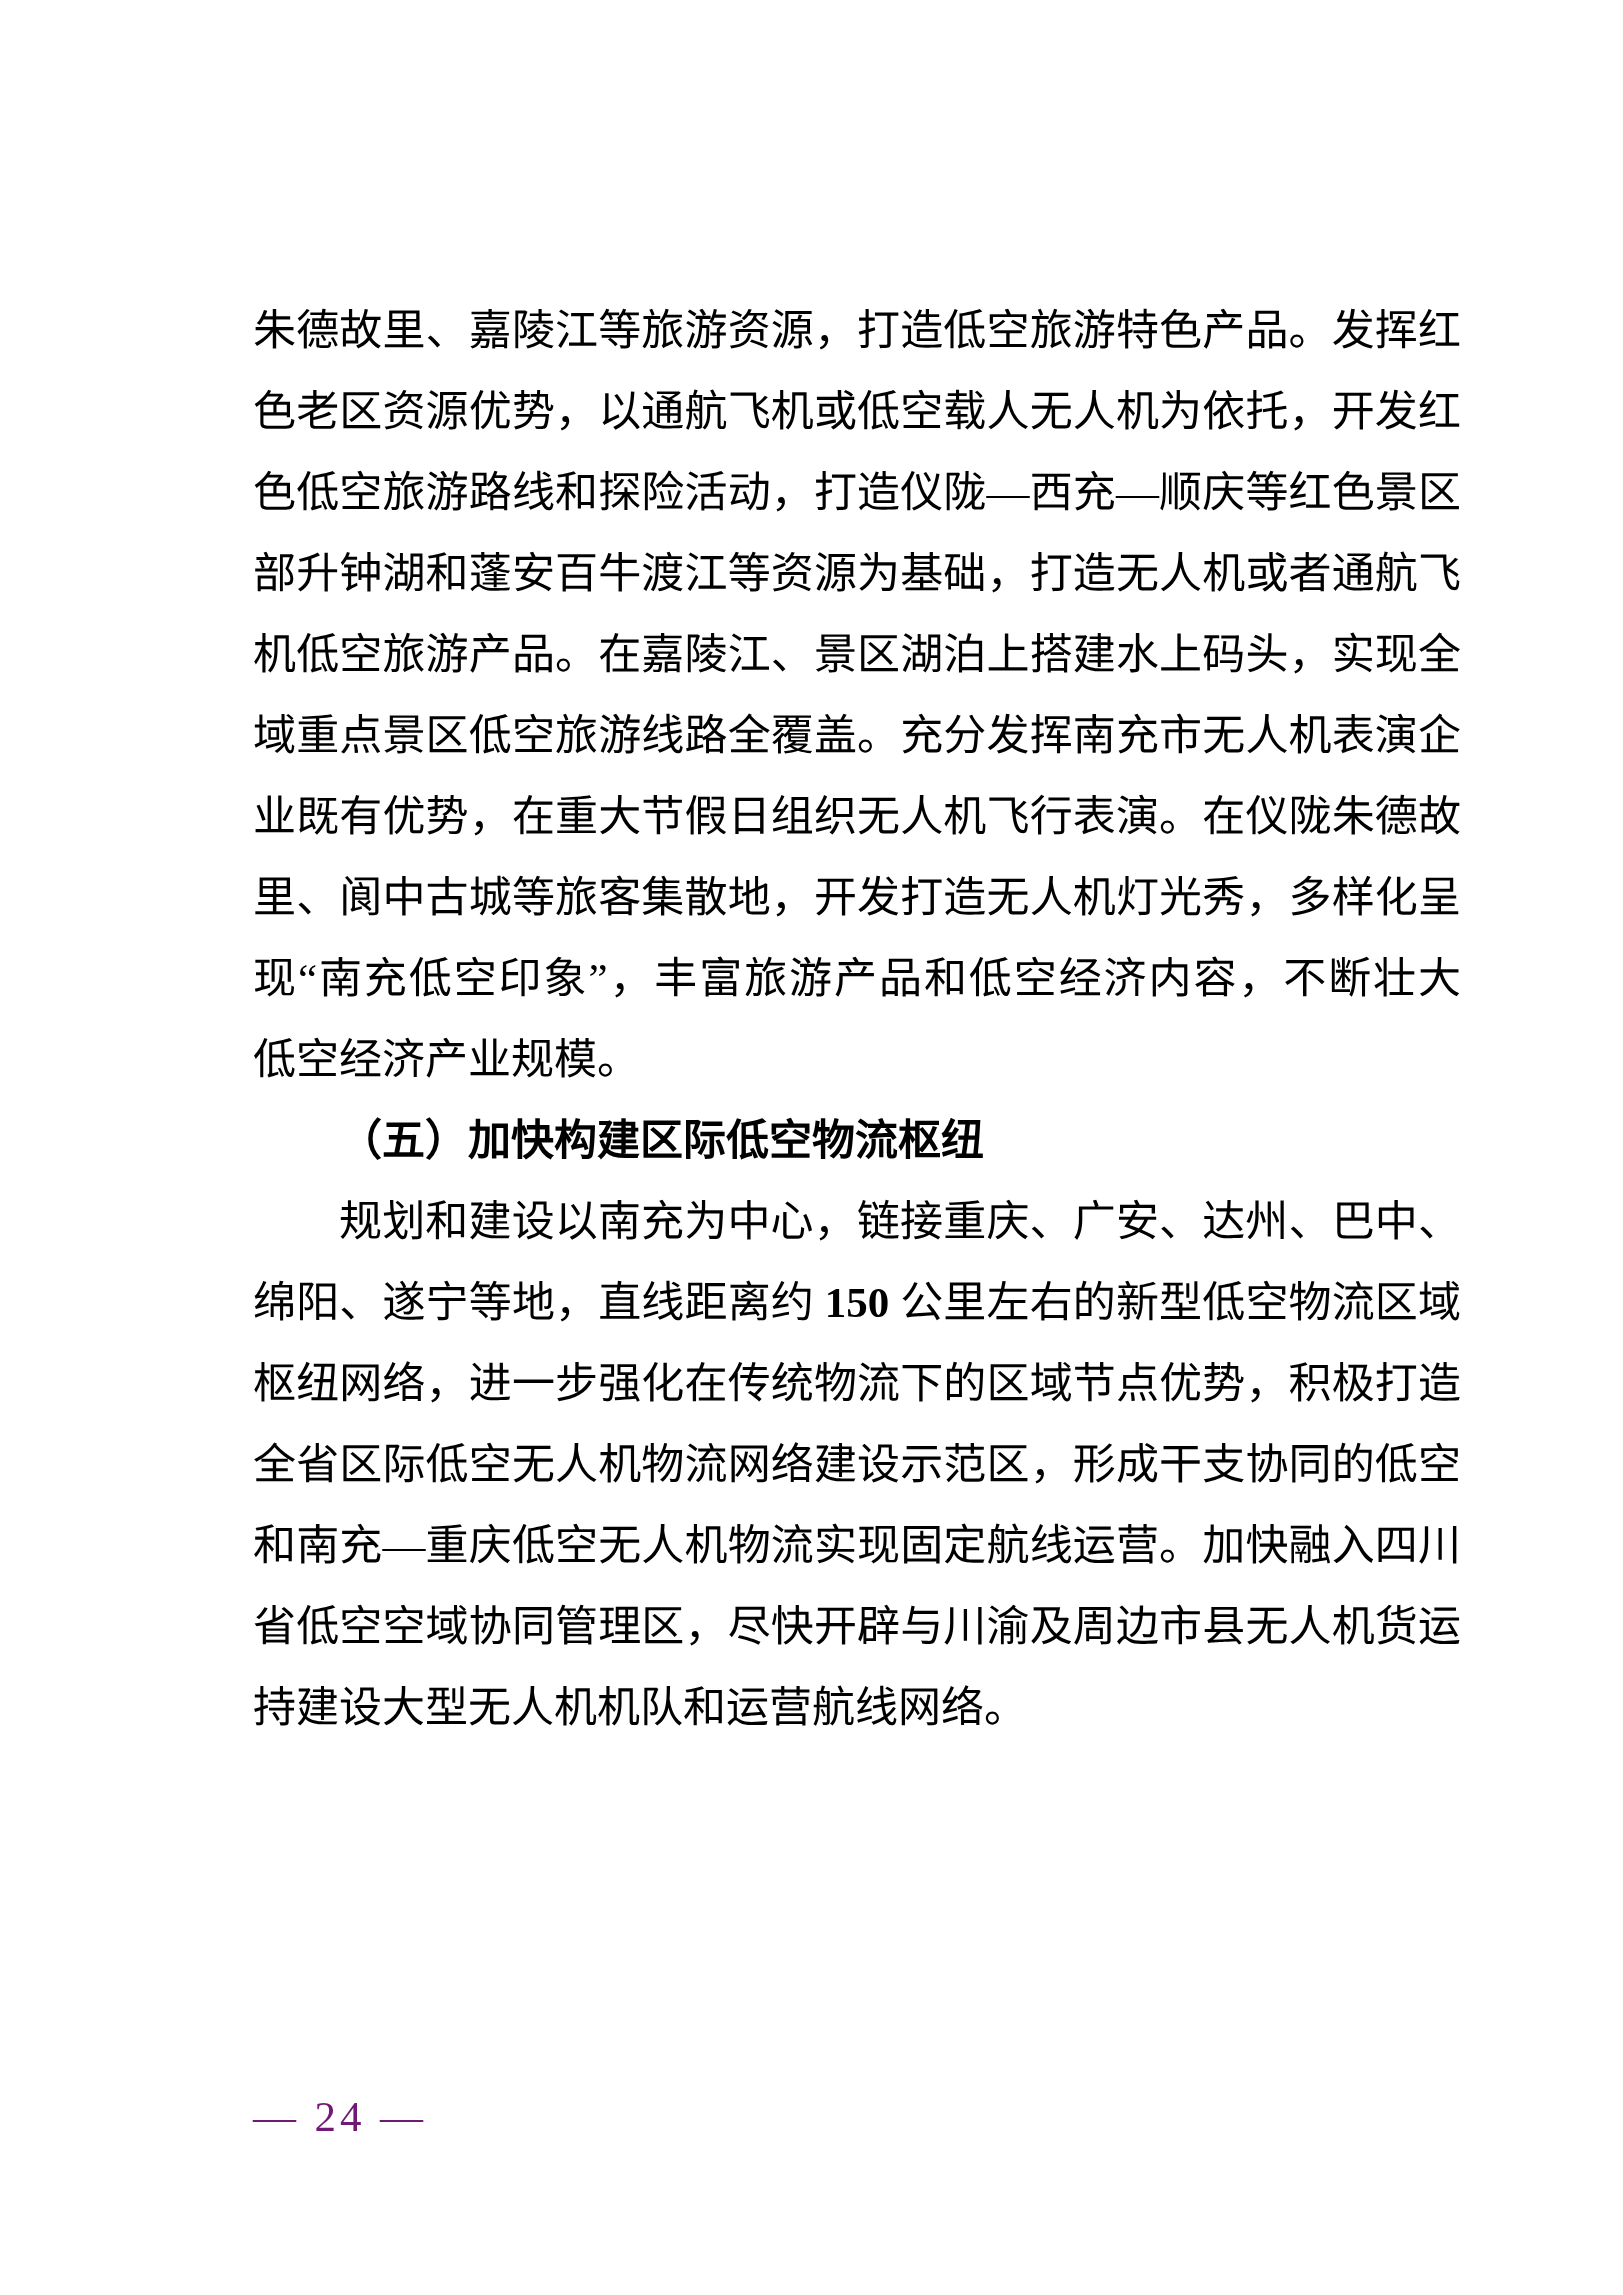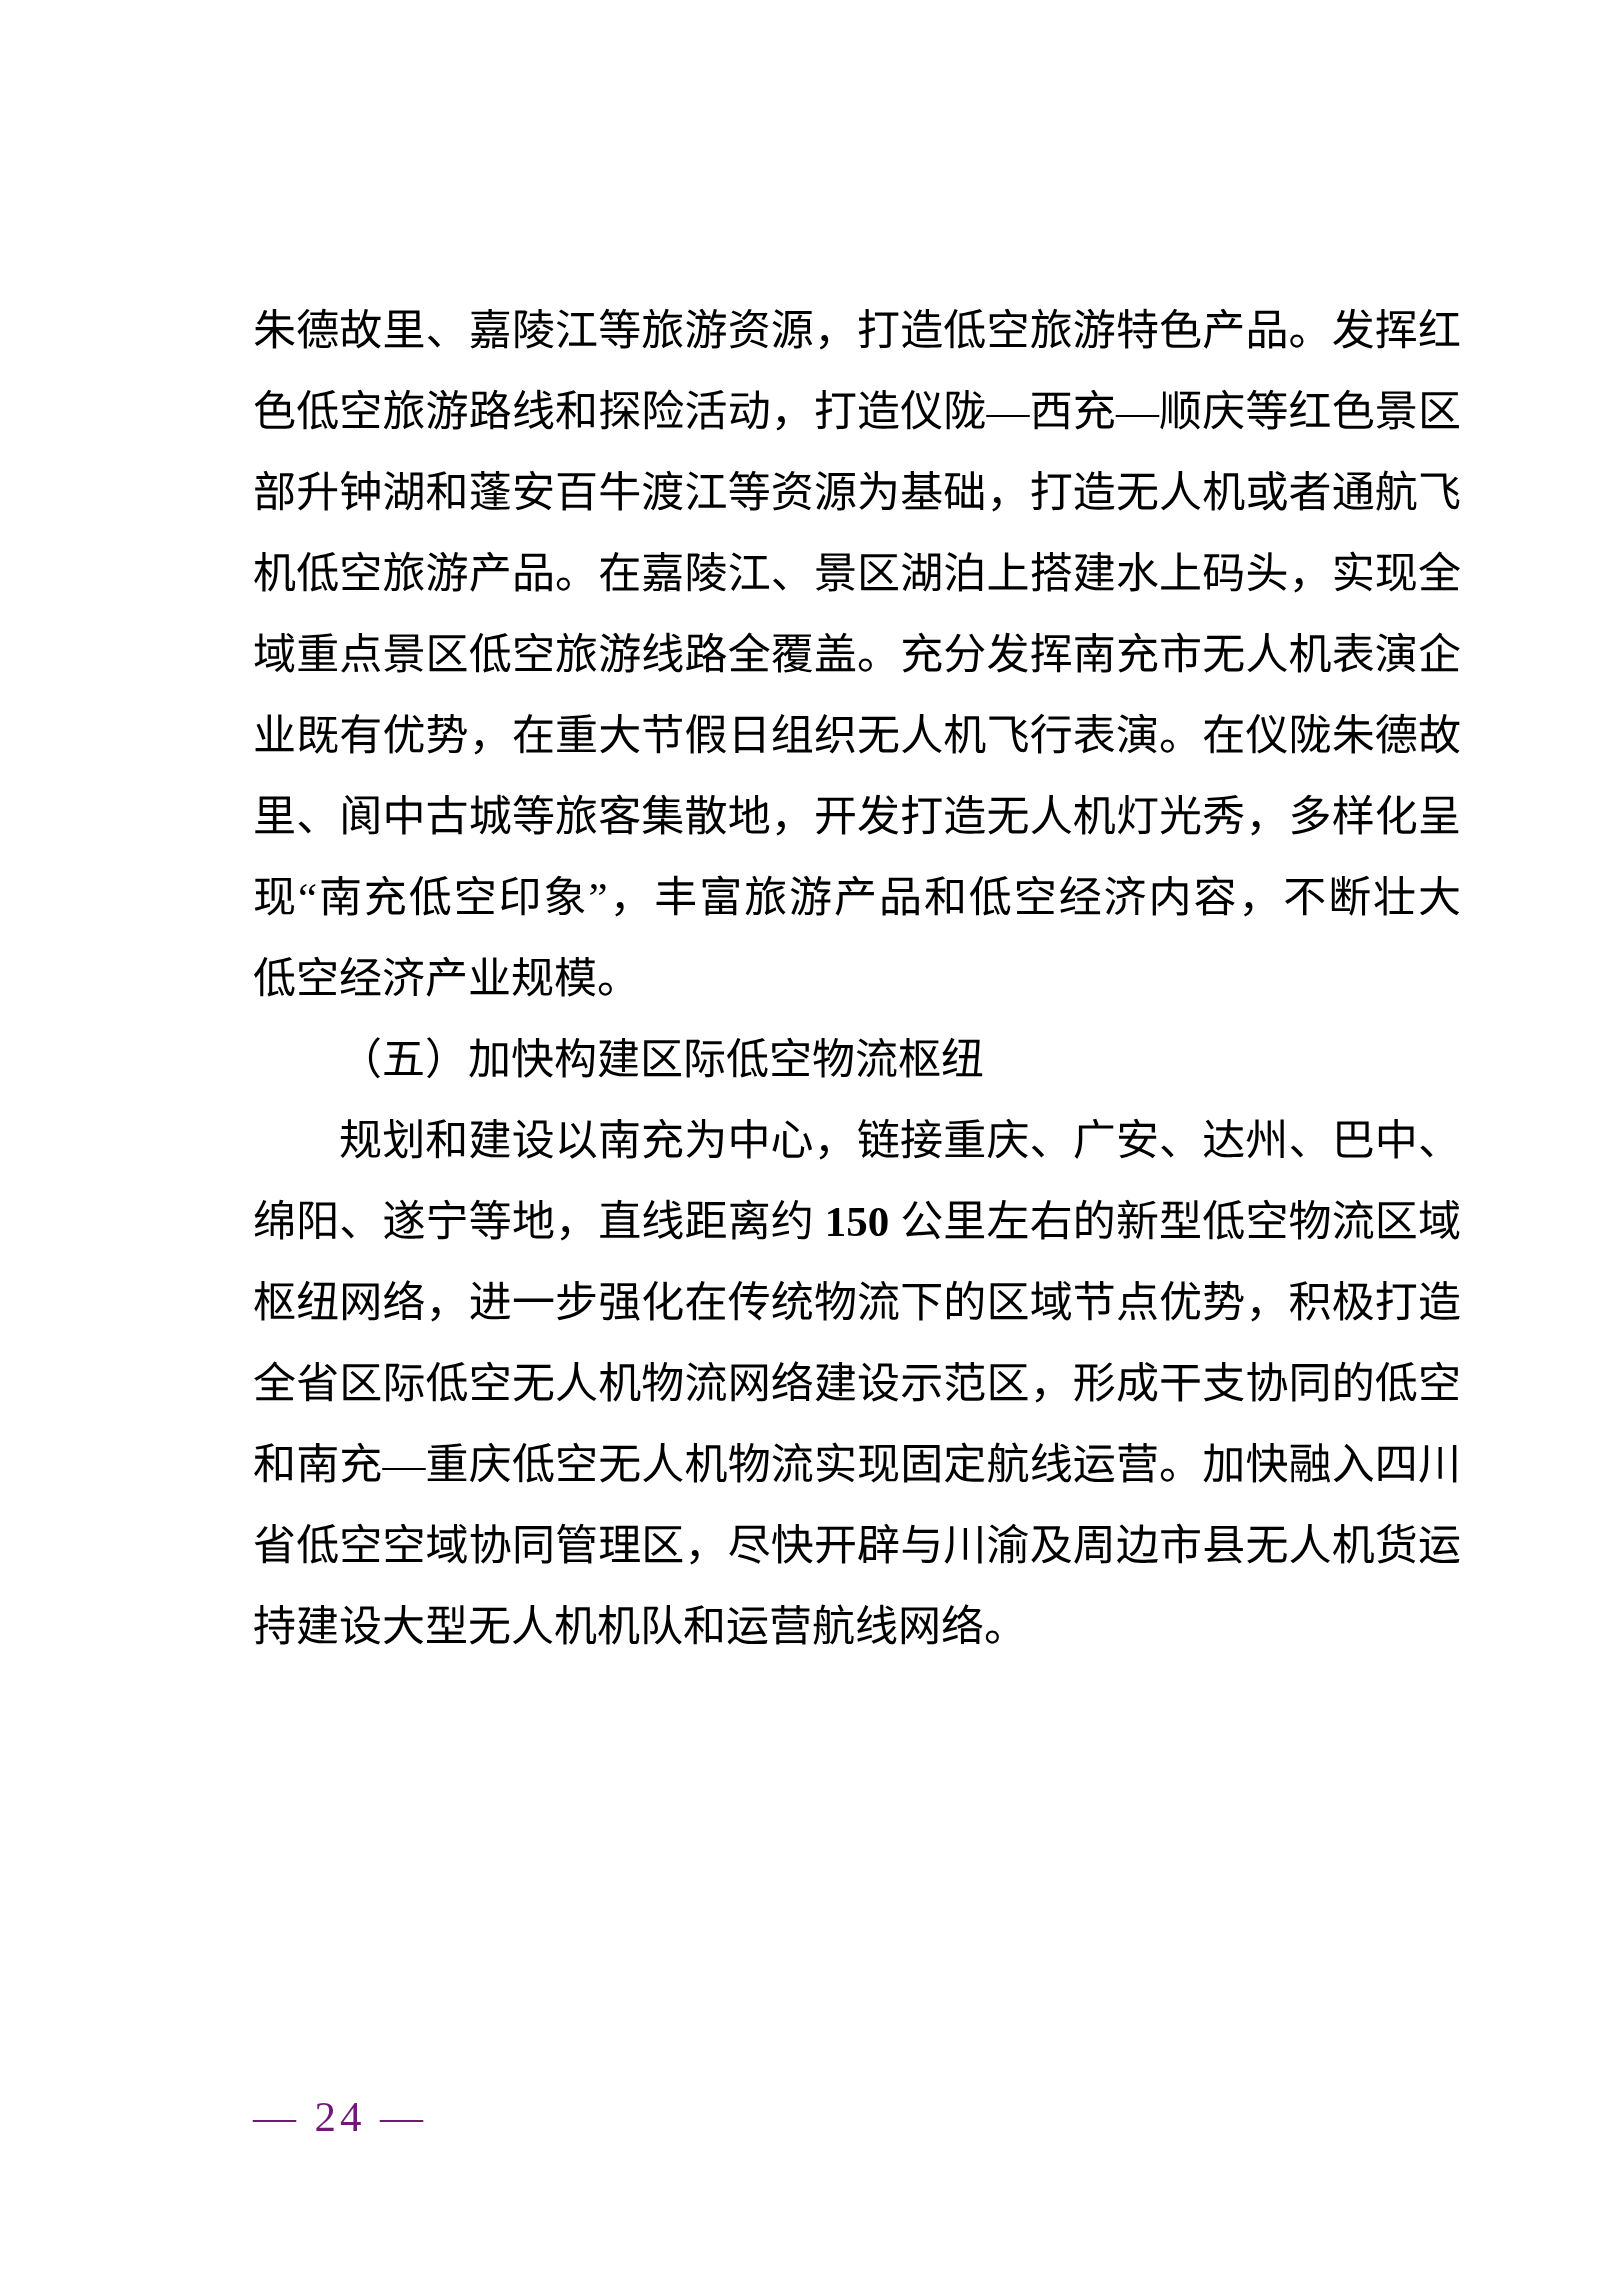--- a/index.html
+++ b/index.html
@@ -42,21 +42,21 @@
     text-indent: 2em;
     text-align-last: justify;
   }
   
   .line-end {
     text-align-last: left;
   }
   
   .line-heading {
     text-indent: 2em;
-    font-weight: 400;
+    font-weight: 700;
     text-align-last: left;
   }
   
   .line b.num {
     font-family: "Liberation Serif", "DejaVu Serif", serif;
     font-weight: 700;
   }
   .page-number {
     position: absolute;
     left: 209px;
@@ -71,20 +71,21 @@
   }
 </style>
 </head>
 <body>
 
 <div class="page">
 
   <main class="text-block">
 
   <div class="line line-body">朱德故里、嘉陵江等旅游资源，打造低空旅游特色产品。发挥红</div>
+      <div class="line line-body">色老区资源优势，以通航飞机或低空载人无人机为依托，开发红</div>
       <div class="line line-body">色低空旅游路线和探险活动，打造仪陇—西充—顺庆等红色景区</div>
       <div class="line line-body">部升钟湖和蓬安百牛渡江等资源为基础，打造无人机或者通航飞</div>
       <div class="line line-body">机低空旅游产品。在嘉陵江、景区湖泊上搭建水上码头，实现全</div>
       <div class="line line-body">域重点景区低空旅游线路全覆盖。充分发挥南充市无人机表演企</div>
       <div class="line line-body">业既有优势，在重大节假日组织无人机飞行表演。在仪陇朱德故</div>
       <div class="line line-body">里、阆中古城等旅客集散地，开发打造无人机灯光秀，多样化呈</div>
       <div class="line line-body">现“南充低空印象”，丰富旅游产品和低空经济内容，不断壮大</div>
       <div class="line line-end">低空经济产业规模。</div>
       <div class="line line-heading">（五）加快构建区际低空物流枢纽</div>
       <div class="line line-start">规划和建设以南充为中心，链接重庆、广安、达州、巴中、</div>

